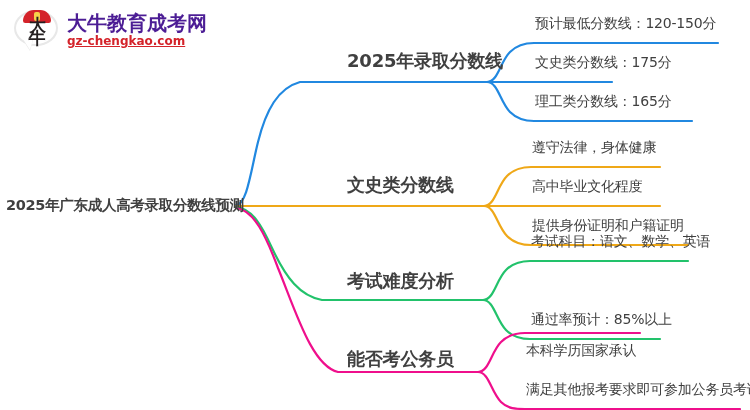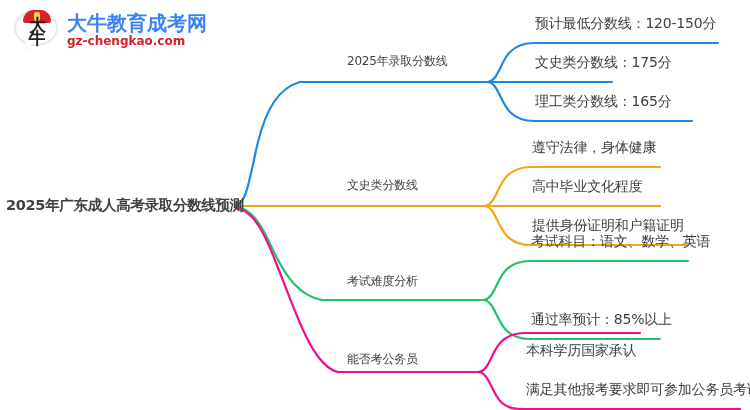--- a/index.html
+++ b/index.html
@@ -108,52 +108,53 @@
   }
   .logo-text {
     display: flex;
     flex-direction: column;
     justify-content: center;
   }
   .logo-title {
     font-size: 20px;
     line-height: 22px;
     font-weight: bold;
-    color: #3b82f6;
+    color: #4c1d95;
     letter-spacing: 0px;
     font-family: "DejaVu Sans", sans-serif;
   }
   .logo-sub {
     font-size: 12px;
     line-height: 14px;
     font-weight: bold;
     color: #d4232a;
     letter-spacing: 0px;
     font-family: "DejaVu Sans", sans-serif;
+    text-decoration: underline;
   }
 
   
   .node {
     position: absolute;
     white-space: nowrap;
     color: #404040;
     font-family: "DejaVu Sans", "Liberation Sans", sans-serif;
   }
   .root-node {
     font-size: 14.5px;
     line-height: 18px;
     font-weight: bold;
     left: 6px;
     top: 196px;
     letter-spacing: -0.3px;
   }
   .branch-node {
-    font-size: 12px;
+    font-size: 18px;
     line-height: 18px;
-    font-weight: normal;
+    font-weight: bold;
     letter-spacing: -0.2px;
   }
   .leaf-node {
     font-size: 14px;
     line-height: 18px;
     letter-spacing: -0.2px;
   }
 </style>
 </head>
 <body>

